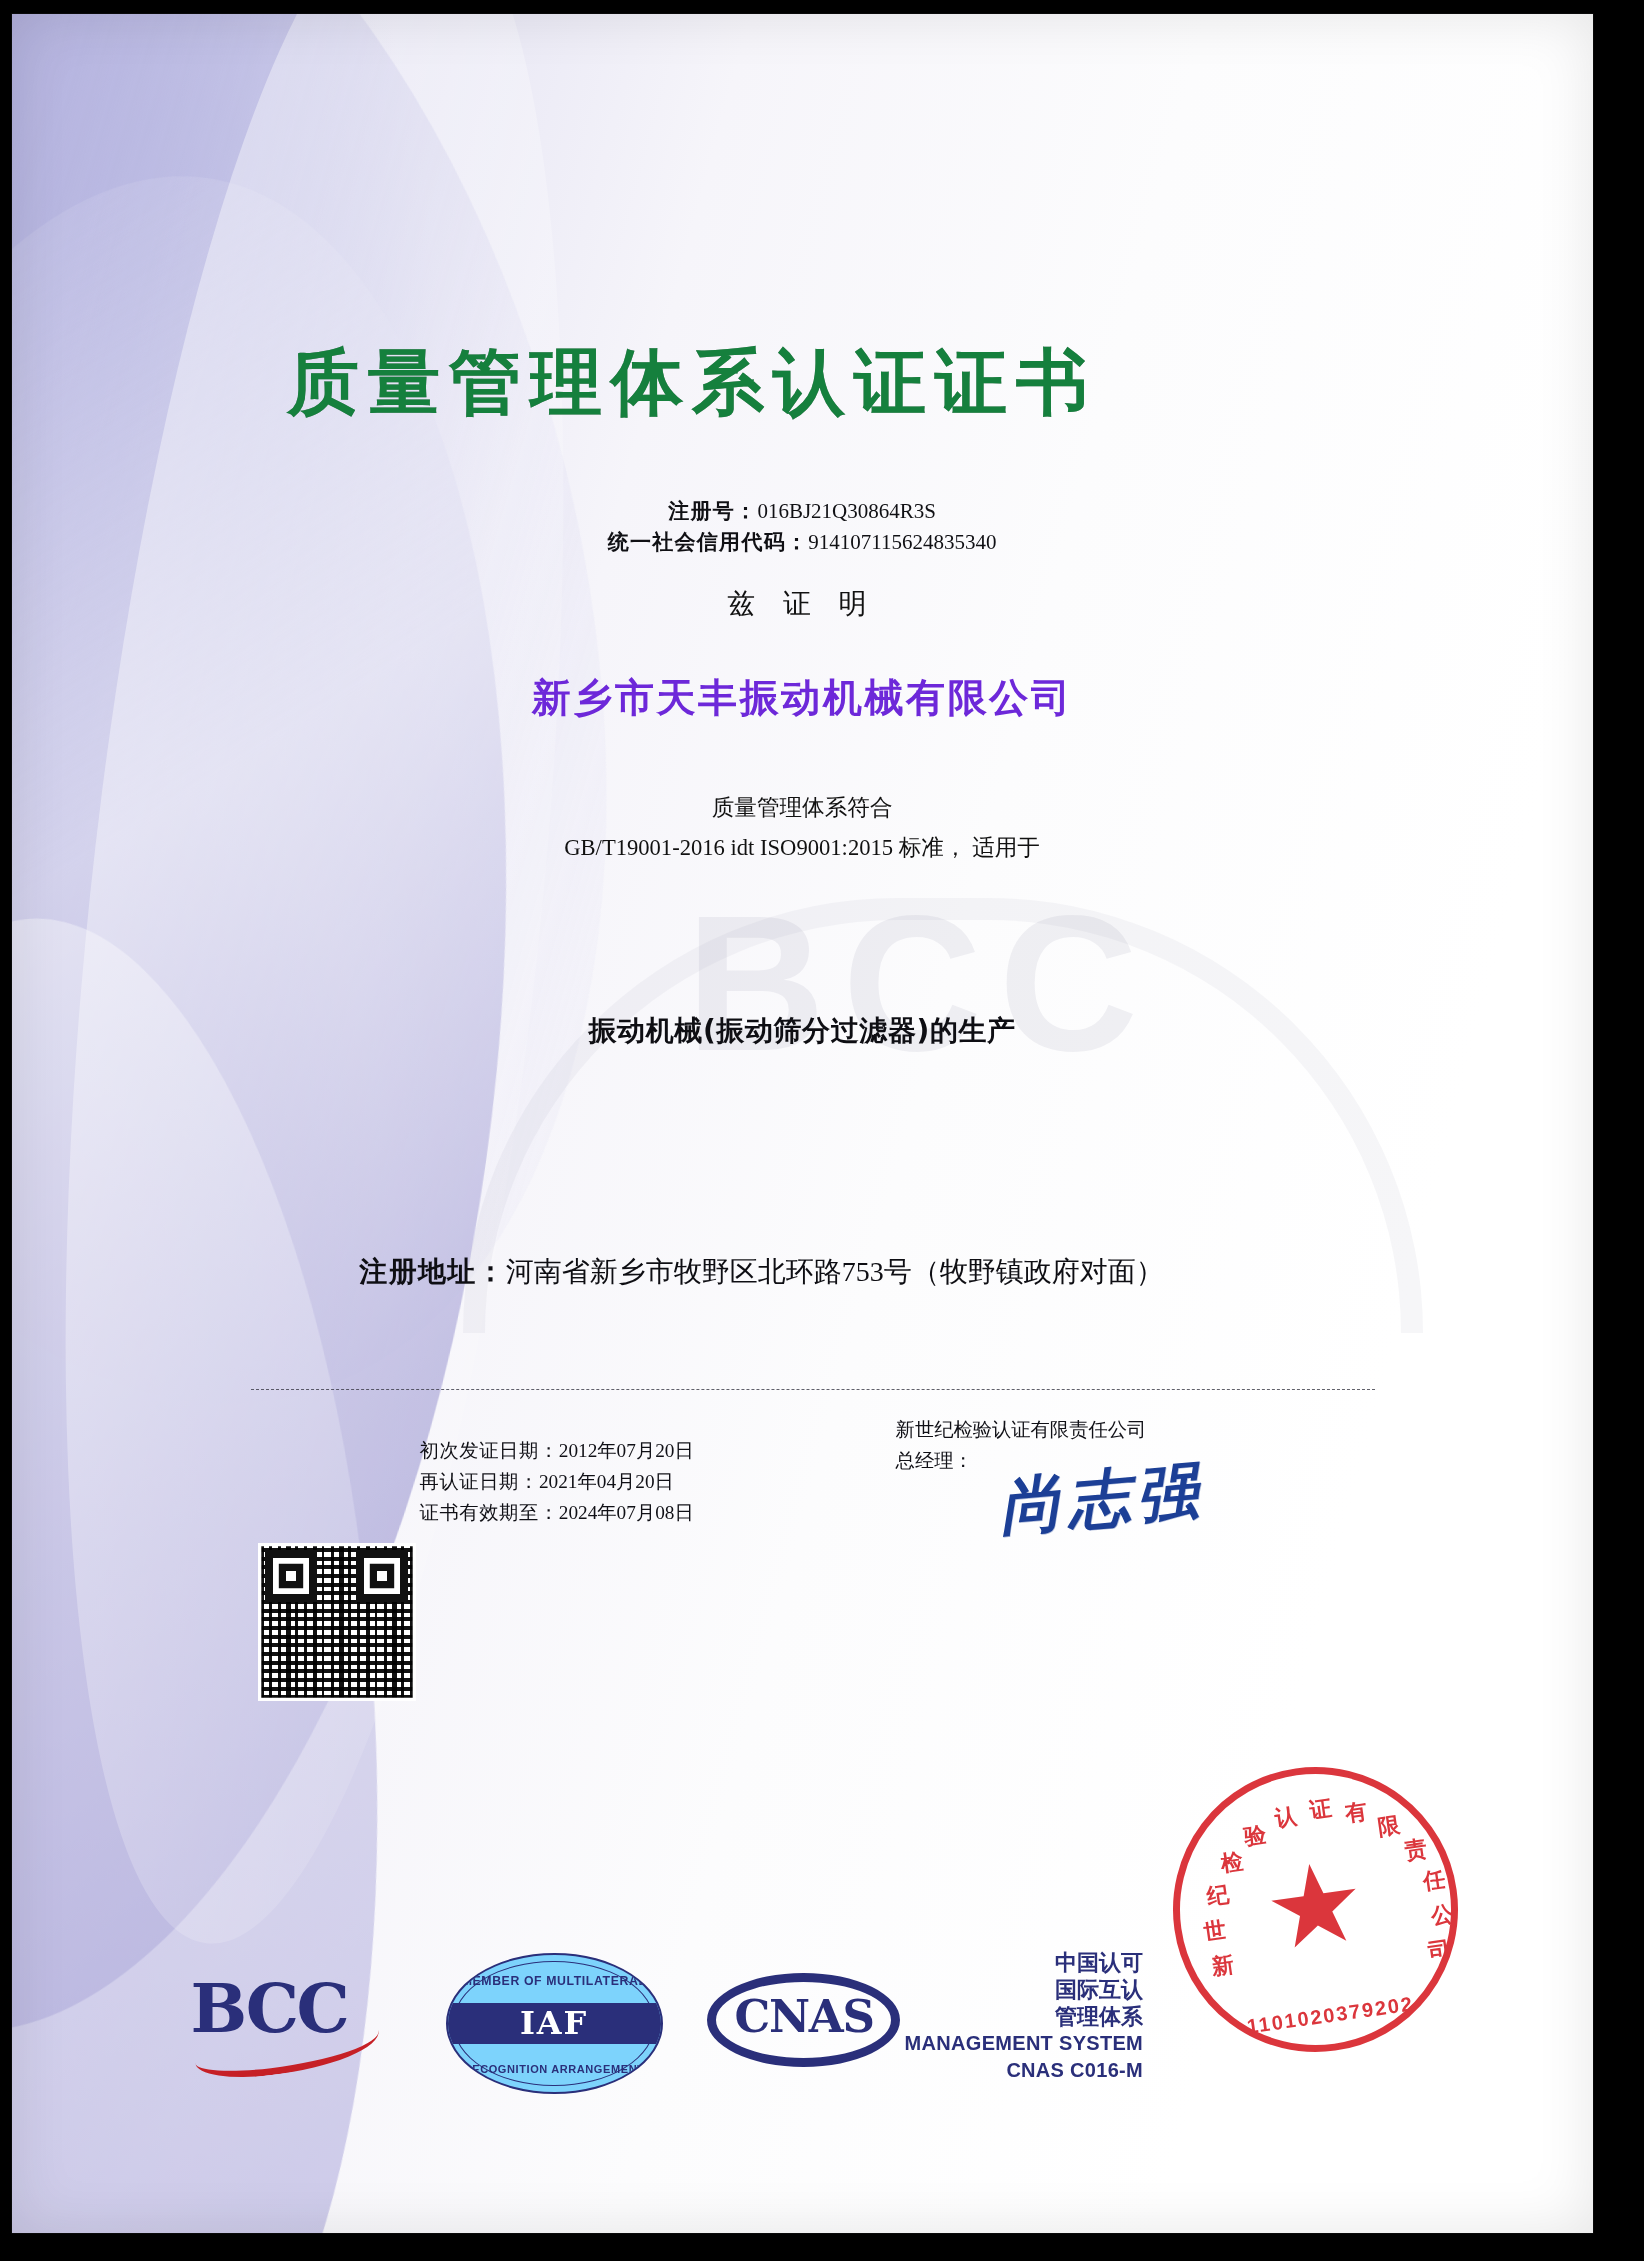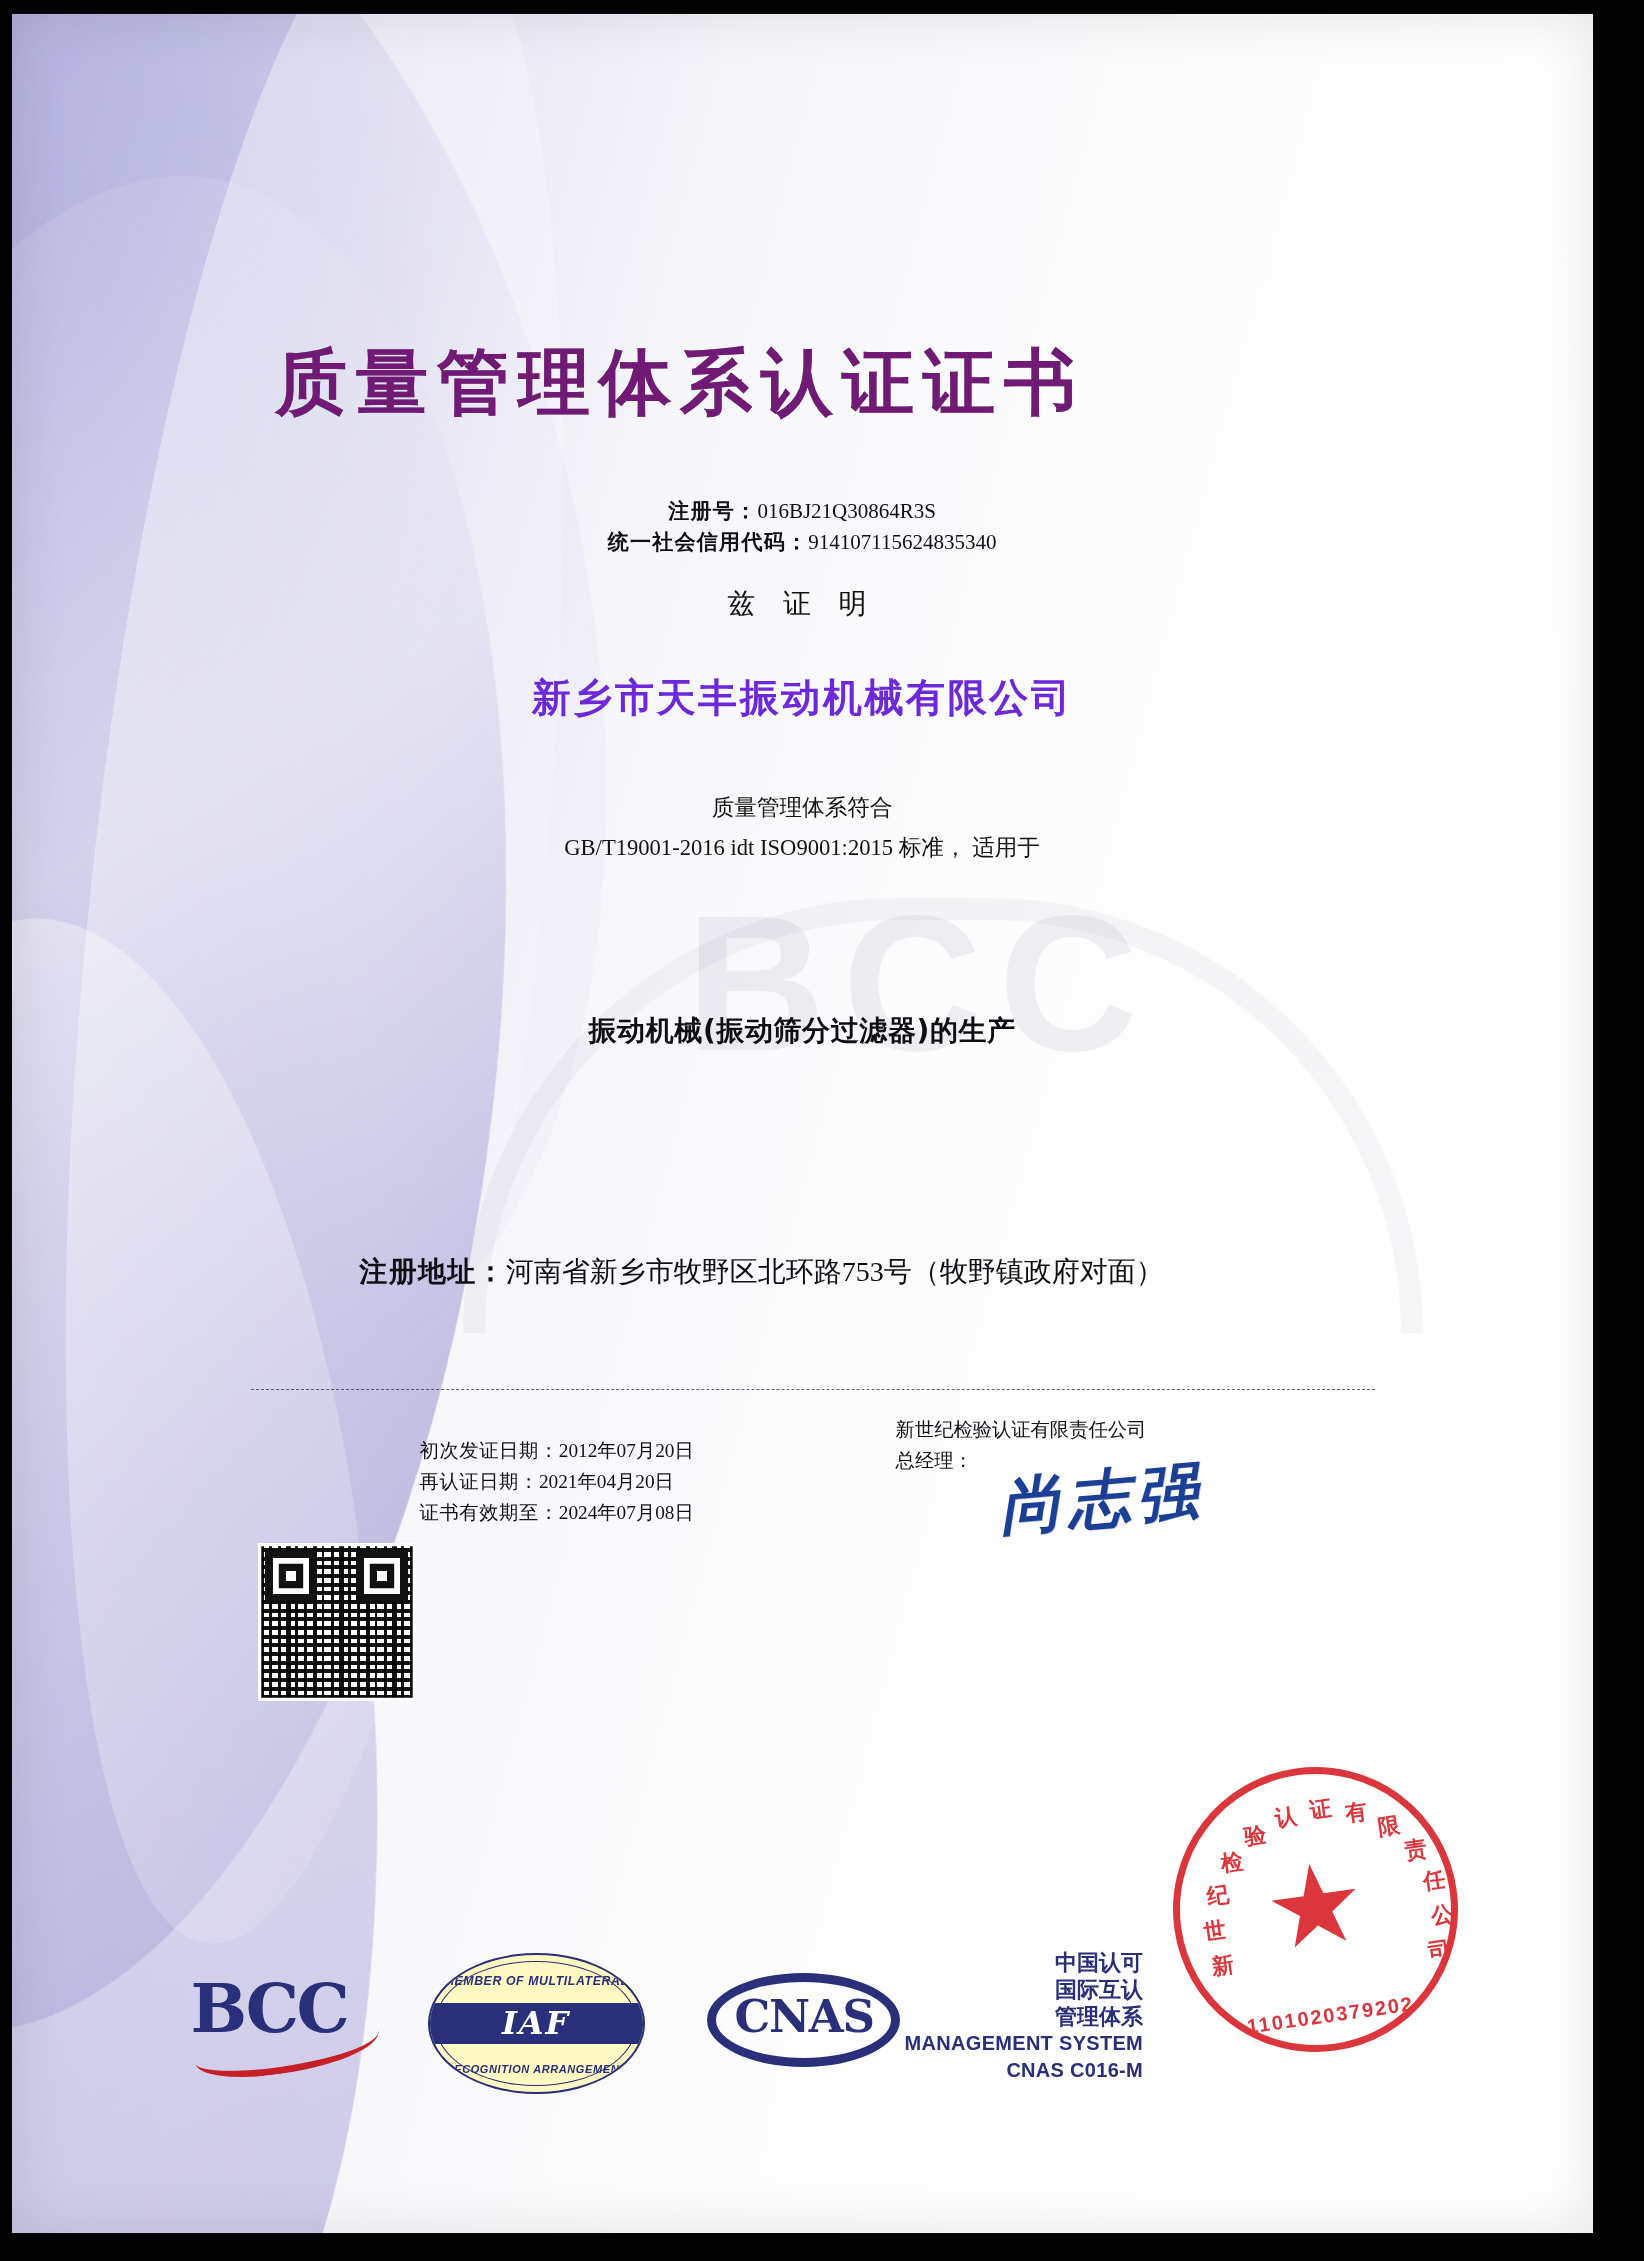--- a/index.html
+++ b/index.html
@@ -101,28 +101,28 @@
   }
 
   
   .content {
     position: absolute;
     inset: 0;
   }
   .title {
     position: absolute;
     top: 321px;
-    left: 0;
+    left: 12px;
     width: 1337px;
     text-align: center;
     font-family: "DejaVu Serif", serif;
     font-weight: 700;
     font-size: 72px;
     letter-spacing: 9px;
-    color: #701a75;
+    color: #15803d;
     text-shadow: 0 0 0.6px rgba(0,0,0,.4);
   }
   .reg-block {
     position: absolute;
     top: 482px;
     left: 0;
     width: 1581px;
     text-align: center;
     font-size: 21px;
     line-height: 31px;
@@ -293,29 +293,28 @@
     position: absolute;
     left: 3.9px; top: 48px;
     width: 186px; height: 45px;
     border-bottom: 7px solid #c62026;
     border-radius: 0 0 60% 40%;
     transform: rotate(-7deg);
   }
 
   .iaf {
     position: absolute;
-    left: 416px;
+    left: 434px;
     top: 17px;
     width: 213px;
     height: 137px;
     border-radius: 50%;
     border: 2.6px solid #2a2f7a;
-    background: #fef9c3;
+    background: #7dd3fc;
     overflow: hidden;
-    font-style: italic;
   }
   .iaf .ring {
     position: absolute;
     inset: 5.8px;
     border-radius: 50%;
     border: 1.9px solid #2a2f7a;
   }
   .iaf .band {
     position: absolute;
     left: 0; right: 0; top: 48px;

